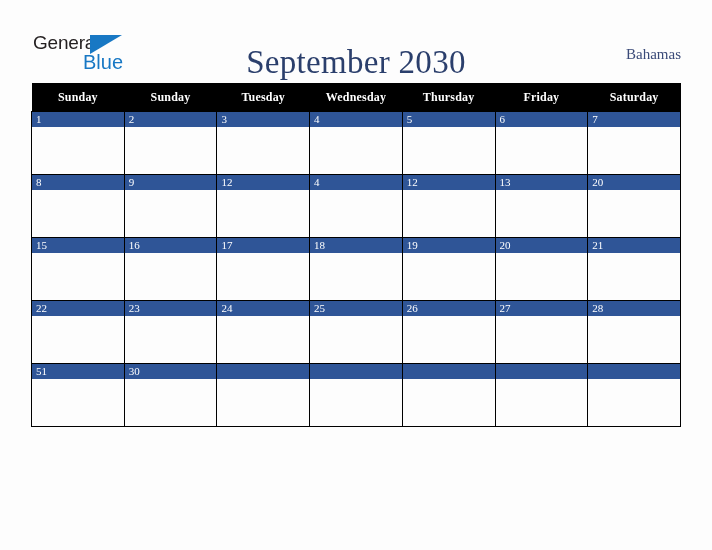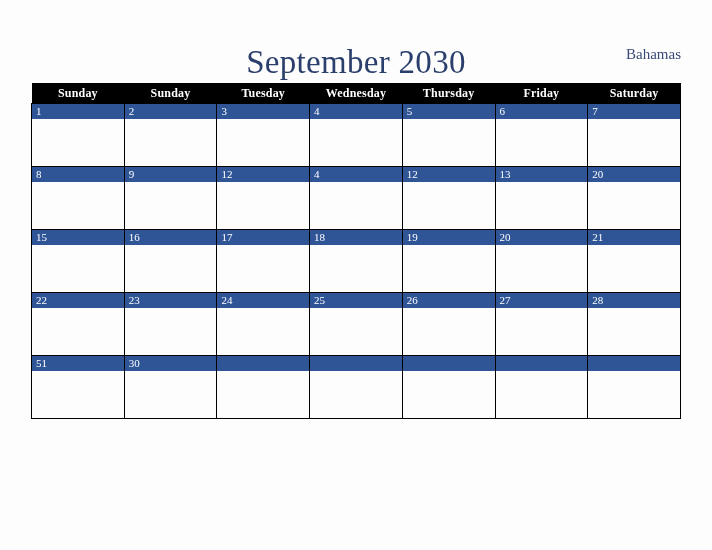--- a/index.html
+++ b/index.html
@@ -91,21 +91,21 @@
   
   .calendar {
     position: absolute;
     left: 31px;
     top: 83px;
     width: 650px;
     border-collapse: collapse;
     table-layout: fixed;
   }
   .calendar th {
-    height: 20px;
+    height: 28px;
     background: #000000;
     color: #ffffff;
     font-family: "Liberation Serif", serif;
     font-size: 12px;
     font-weight: bold;
     padding: 0;
     border: none;
     letter-spacing: 0.2px;
   }
   .calendar td {
@@ -136,20 +136,25 @@
   .day-body {
     height: 47px;
     background: #fdfdfd;
   }
 </style>
 </head>
 <body>
 
 <div class="page-header">
 
+  <div class="logo">
+    <span class="logo-general">General</span>
+    <span class="logo-triangle"></span>
+    <span class="logo-blue">Blue</span>
+  </div>
 
   <div class="month-title">September 2030</div>
 
   <div class="country-label">Bahamas</div>
 
 </div>
 
 <table class="calendar">
   <thead>
     <tr>

